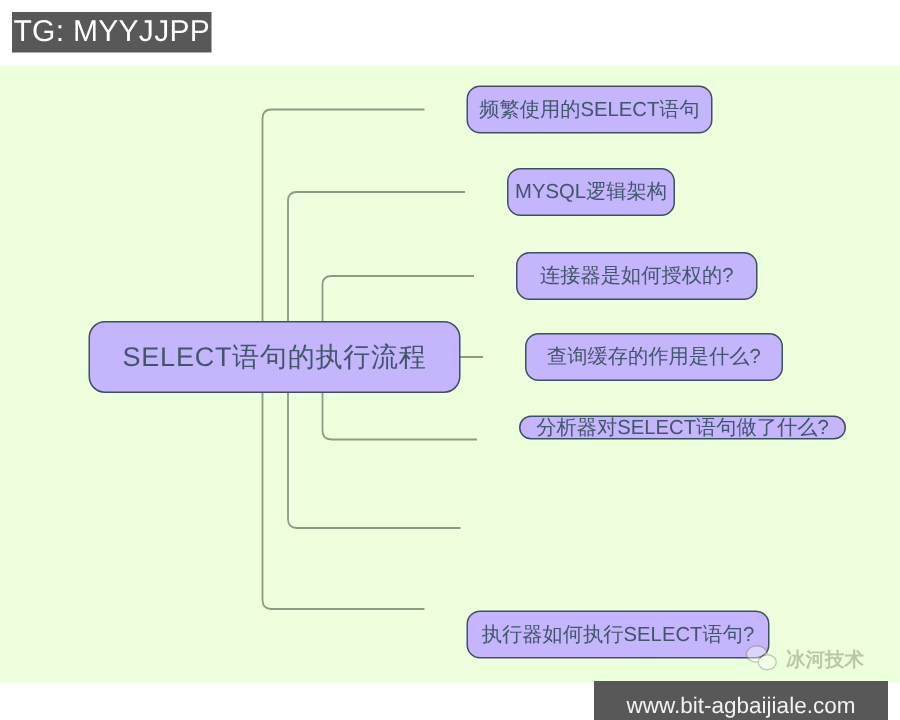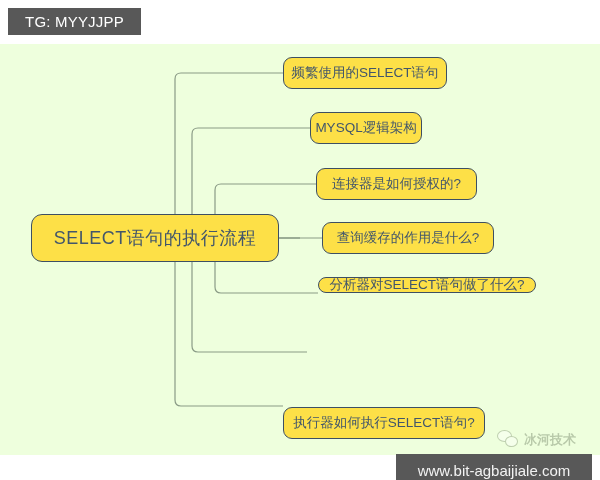--- a/index.html
+++ b/index.html
@@ -23,21 +23,21 @@
 
   
   #tg-banner {
     position: absolute;
     left: 8px;
     top: 8px;
     width: 133px;
     height: 27px;
     background: #585858;
     color: #ffffff;
-    font-size: 15px;
+    font-size: 20px;
     line-height: 27px;
     text-align: center;
     letter-spacing: 0.2px;
     white-space: nowrap;
   }
 
   
   #canvas {
     position: absolute;
     left: 0;
@@ -53,30 +53,31 @@
     left: 0;
     top: 0;
     width: 600px;
     height: 411px;
   }
 
   
   .node {
     position: absolute;
     box-sizing: border-box;
-    background: #fde047;
+    background: #c4b5fd;
     border: 1.4px solid #3d4f63;
     border-radius: 9px;
     color: #42566b;
     display: flex;
     align-items: center;
     justify-content: center;
     white-space: nowrap;
     font-size: 13.5px;
     padding: 0 10px;
+    margin-left: 28px;
   }
   .node.root {
     border-radius: 11px;
     border-width: 1.6px;
     font-size: 18px;
     letter-spacing: 0.5px;
   }
 
   
   #wechat-mark {

